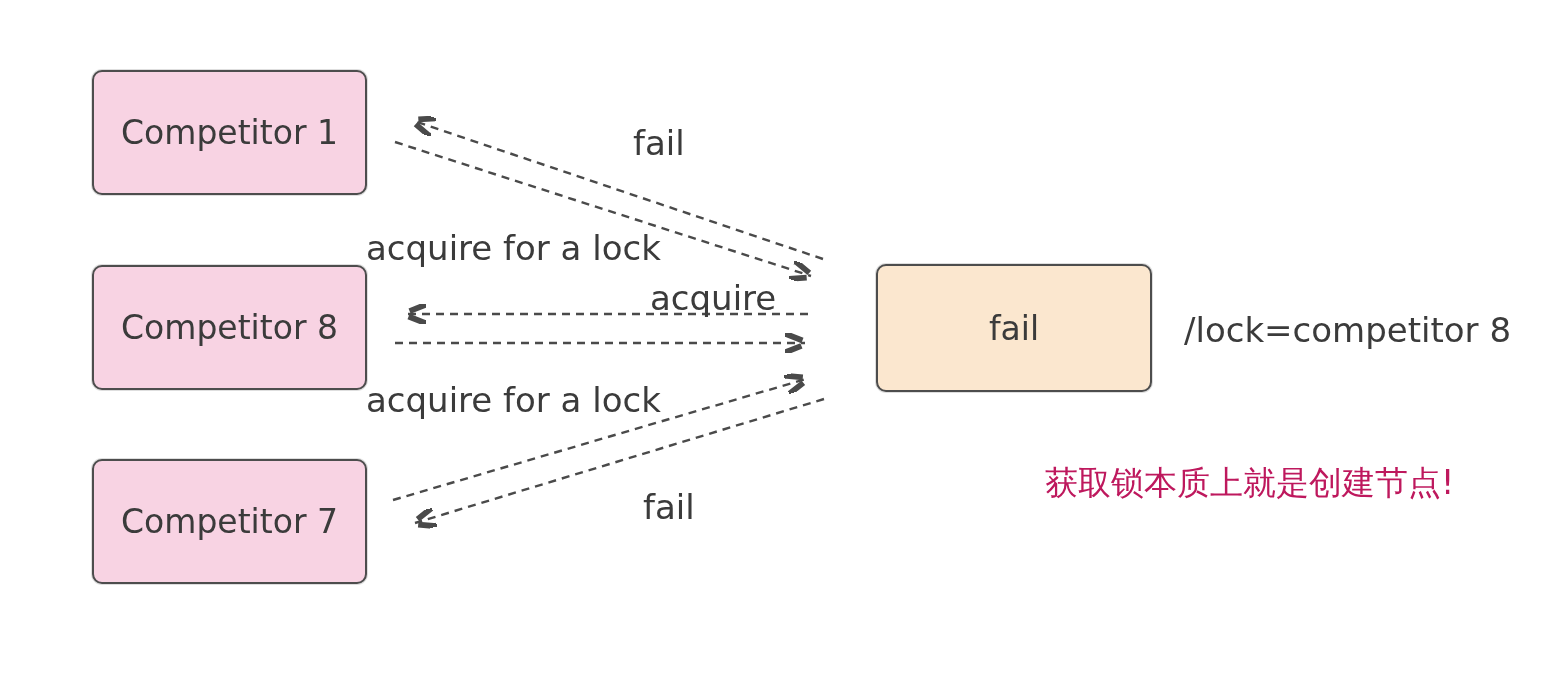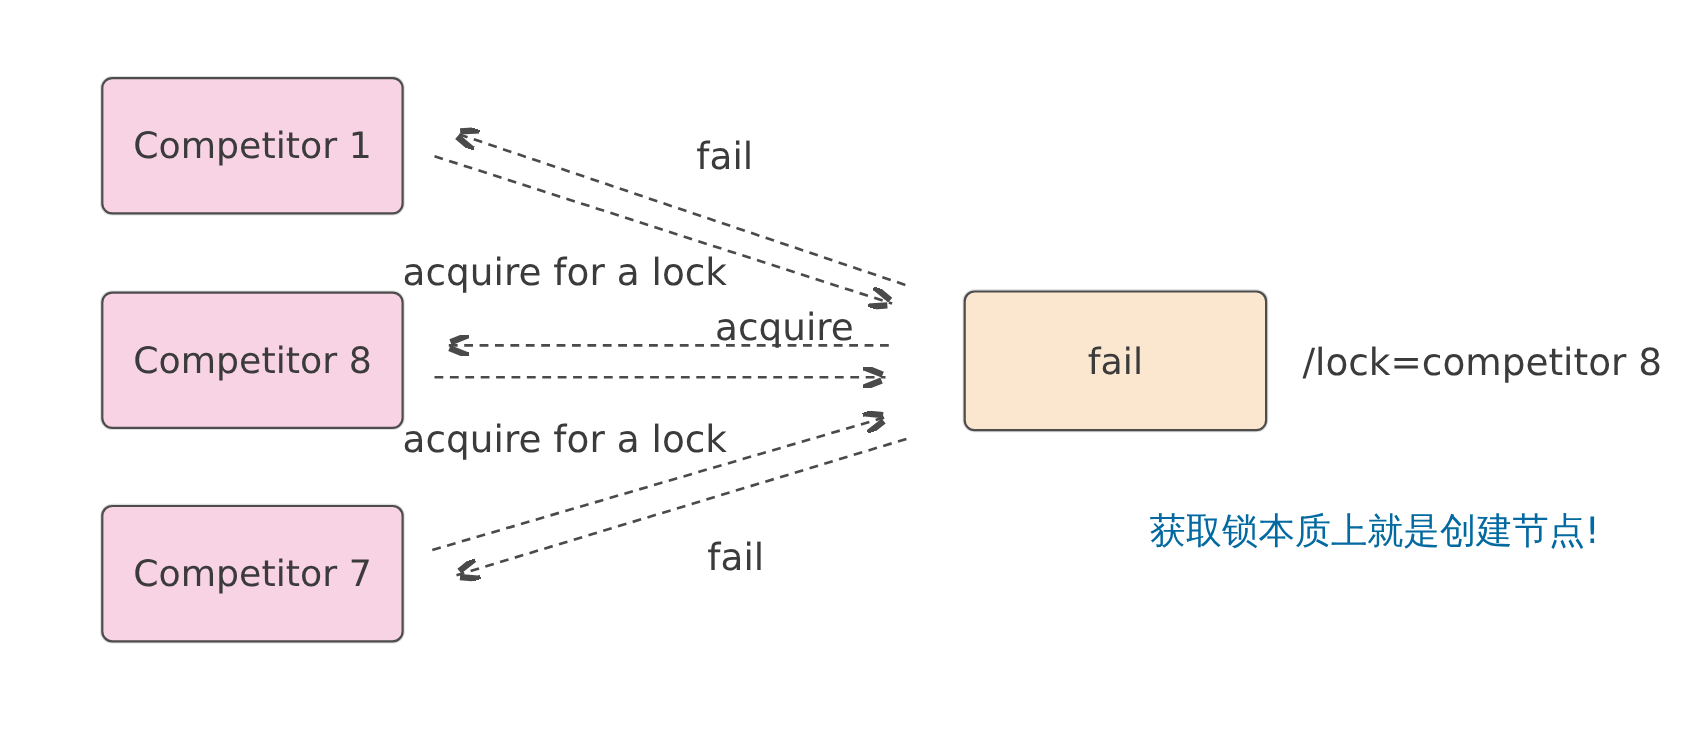--- a/index.html
+++ b/index.html
@@ -39,21 +39,21 @@
   .lbl {
     position: absolute;
     font-size: 34px;
     color: #3b3b3b;
     white-space: nowrap;
   }
   .note {
     position: absolute;
     left: 1045px; top: 461px;
     font-size: 33px;
-    color: #0369a1;
+    color: #be185d;
     white-space: nowrap;
   }
 </style>
 </head>
 <body>
 
 <div class="canvas">
 
   <svg class="arrows" viewBox="0 0 1544 682" xmlns="http://www.w3.org/2000/svg">
     <defs>

